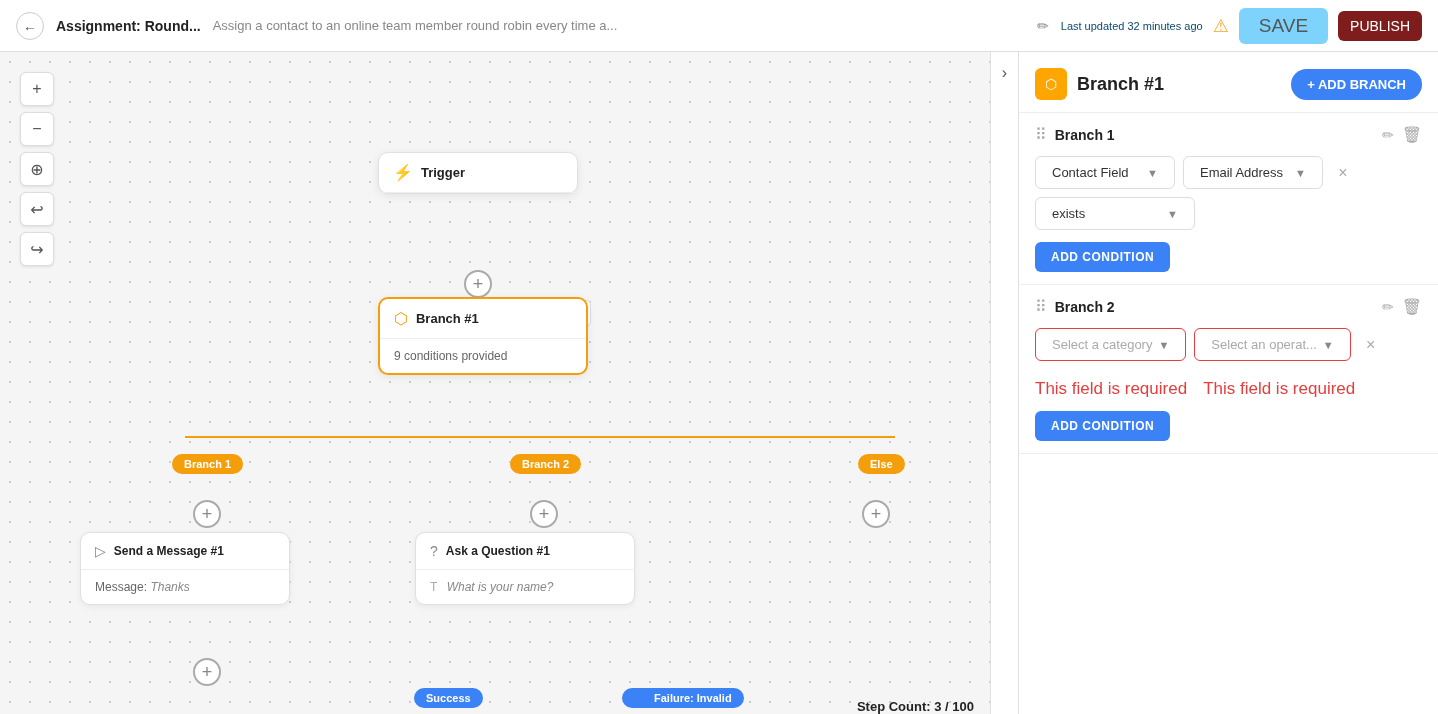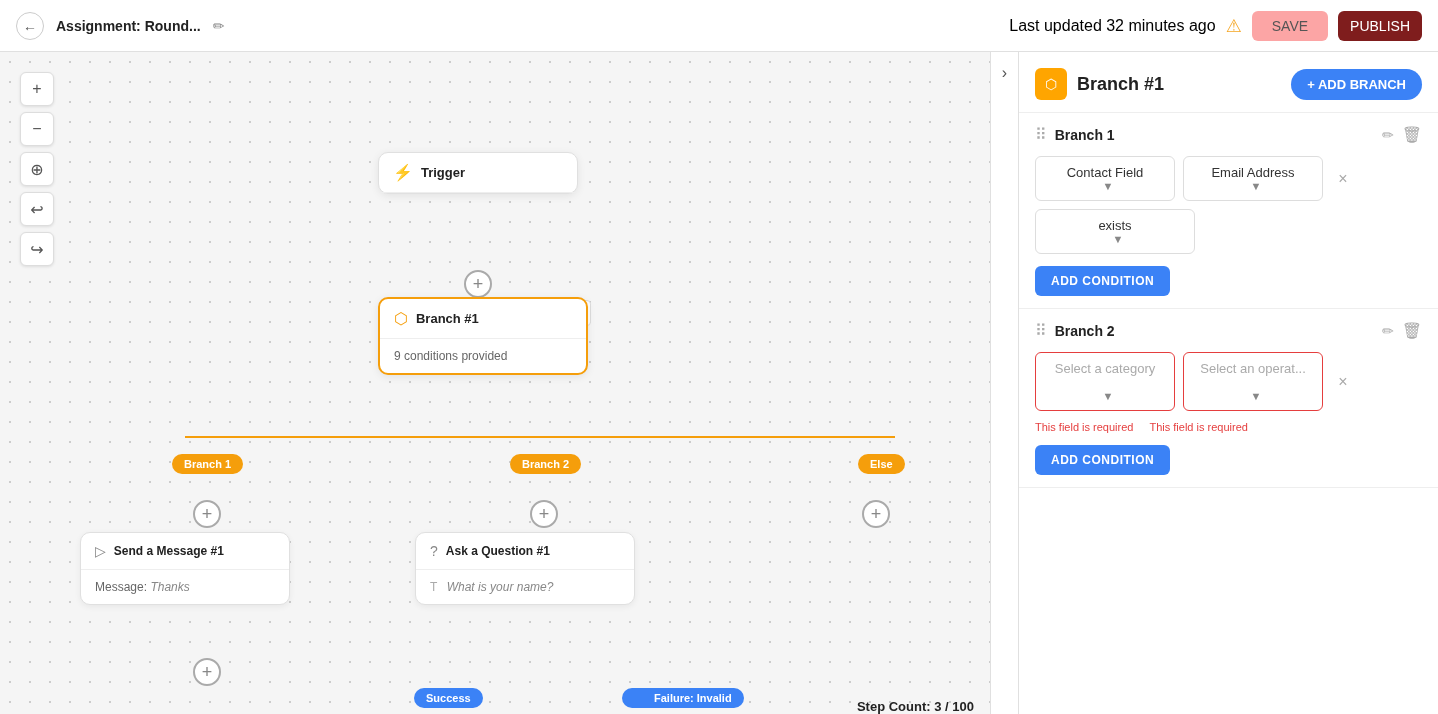--- a/index.html
+++ b/index.html
@@ -5,23 +5,23 @@
     * { box-sizing: border-box; margin: 0; padding: 0; }
     body { font-family: -apple-system, BlinkMacSystemFont, 'Segoe UI', sans-serif; background: #fff; width: 1438px; height: 714px; overflow: hidden; display: flex; flex-direction: column; }
 
     
     .header { height: 52px; border-bottom: 1px solid #e0e0e0; display: flex; align-items: center; padding: 0 16px; gap: 12px; background: #fff; flex-shrink: 0; }
     .header-back { width: 28px; height: 28px; border-radius: 50%; border: 1px solid #ccc; display: flex; align-items: center; justify-content: center; cursor: pointer; color: #555; font-size: 14px; }
     .header-title { font-size: 14px; font-weight: 600; color: #222; }
     .header-subtitle { font-size: 13px; color: #888; flex: 1; }
     .header-edit-icon { color: #888; font-size: 14px; cursor: pointer; }
     .header-right { display: flex; align-items: center; gap: 10px; margin-left: auto; }
-    .header-updated { font-size: 16px; color: #000000; }
+    .header-updated { font-size: 11px; color: #0c4a6e; }
     .warning-icon { color: #f5a623; font-size: 18px; }
-    .btn-save { background: #fca5a5; color: #555; border: none; padding: 7px 20px; border-radius: 6px; font-size: 14px; cursor: pointer; font-weight: 500; }
+    .btn-save { background: #7dd3fc; color: #555; border: none; padding: 7px 20px; border-radius: 6px; font-size: 19px; cursor: pointer; font-weight: 500; }
     .btn-publish { background: #7f1d1d; color: #fff; border: none; padding: 7px 12px; border-radius: 6px; font-size: 14px; cursor: pointer; font-weight: 500; }
 
     
     .main { display: flex; flex: 1; overflow: hidden; }
 
     
     .canvas { flex: 1; background-color: #f5f5f5; background-image: radial-gradient(circle, #ccc 1px, transparent 1px); background-size: 20px 20px; position: relative; overflow: hidden; }
 
     
     .panel-toggle { width: 28px; background: #fff; border-left: 1px solid #e0e0e0; display: flex; align-items: flex-start; padding-top: 12px; justify-content: center; cursor: pointer; flex-shrink: 0; }
@@ -37,34 +37,34 @@
 
     
     .branch-section { border-bottom: 1px solid #eee; padding: 12px 16px; }
     .branch-section-header { display: flex; align-items: center; gap: 8px; margin-bottom: 12px; }
     .drag-icon { color: #aaa; font-size: 16px; cursor: grab; }
     .branch-name { font-size: 14px; font-weight: 600; color: #222; flex: 1; }
     .edit-icon { color: #aaa; font-size: 14px; cursor: pointer; }
     .delete-icon { color: #aaa; font-size: 16px; cursor: pointer; margin-left: auto; }
 
     .condition-row { display: flex; align-items: center; gap: 8px; margin-bottom: 8px; }
-    .select-dropdown { border: 1px solid #ddd; border-radius: 6px; padding: 8px 16px; font-size: 13px; color: #333; background: #fff; cursor: pointer; display: flex; align-items: center; justify-content: space-between; min-width: 120px; flex-direction: column; }
+    .select-dropdown { border: 1px solid #ddd; border-radius: 6px; padding: 8px 16px; font-size: 13px; color: #333; background: #fff; cursor: pointer; display: flex; align-items: center; justify-content: space-between; min-width: 120px; }
     .select-dropdown.contact-field { min-width: 140px; }
     .select-dropdown.email-address { min-width: 140px; }
     .select-dropdown.exists { min-width: 160px; }
     .chevron-down { color: #888; font-size: 11px; margin-left: 6px; }
     .close-btn { width: 24px; height: 24px; display: flex; align-items: center; justify-content: center; color: #aaa; cursor: pointer; font-size: 16px; }
 
     .exists-row { display: flex; align-items: center; gap: 8px; margin-bottom: 12px; }
 
     .btn-add-condition { background: #3b82f6; color: #fff; border: none; padding: 8px 16px; border-radius: 6px; font-size: 12px; font-weight: 700; cursor: pointer; letter-spacing: 0.5px; }
 
-    .field-required { color: #e53e3e; font-size: 11px; margin-top: 2px; }
-
-    .select-dropdown.placeholder { color: #aaa; gap: 14px; }
+    .field-required { color: #e53e3e; font-size: 17px; margin-top: 10px; }
+
+    .select-dropdown.placeholder { color: #aaa; }
     .select-dropdown.error { border-color: #e53e3e; }
 
     
     .trigger-node { position: absolute; top: 100px; left: 378px; width: 200px; background: #fff; border: 1px solid #e0e0e0; border-radius: 10px; box-shadow: 0 2px 8px rgba(0,0,0,0.08); }
     .trigger-header { padding: 10px 14px; border-bottom: 1px solid #eee; display: flex; align-items: center; gap: 8px; }
     .trigger-icon { color: #f59e0b; font-size: 16px; }
     .trigger-label { font-size: 13px; font-weight: 600; color: #222; }
     .trigger-body { padding: 10px 14px; font-size: 12px; color: #444; }
 
     .branch-node { position: absolute; top: 245px; left: 378px; width: 210px; background: #fff; border: 2px solid #f59e0b; border-radius: 10px; box-shadow: 0 2px 8px rgba(0,0,0,0.08); }
@@ -105,20 +105,21 @@
     
     .left-toolbar { position: absolute; top: 20px; left: 20px; display: flex; flex-direction: column; gap: 6px; }
     .toolbar-btn { width: 34px; height: 34px; border: 1px solid #ddd; border-radius: 6px; background: #fff; display: flex; align-items: center; justify-content: center; cursor: pointer; color: #555; font-size: 16px; box-shadow: 0 1px 3px rgba(0,0,0,0.1); }
   </style>
 </head>
 <body>
 
 <div class="header">
   <div class="header-back">←</div>
   <span class="header-title">Assignment: Round...</span>
+  <span class="header-subtitle">Assign a contact to an online team member round robin every time a...</span>
   <span class="header-edit-icon">✏</span>
   <div class="header-right">
     <span class="header-updated">Last updated 32 minutes ago</span>
     <span class="warning-icon">⚠</span>
     <button class="btn-save">SAVE</button>
     <button class="btn-publish">PUBLISH</button>
   </div>
 </div>
 
 <div class="main">

